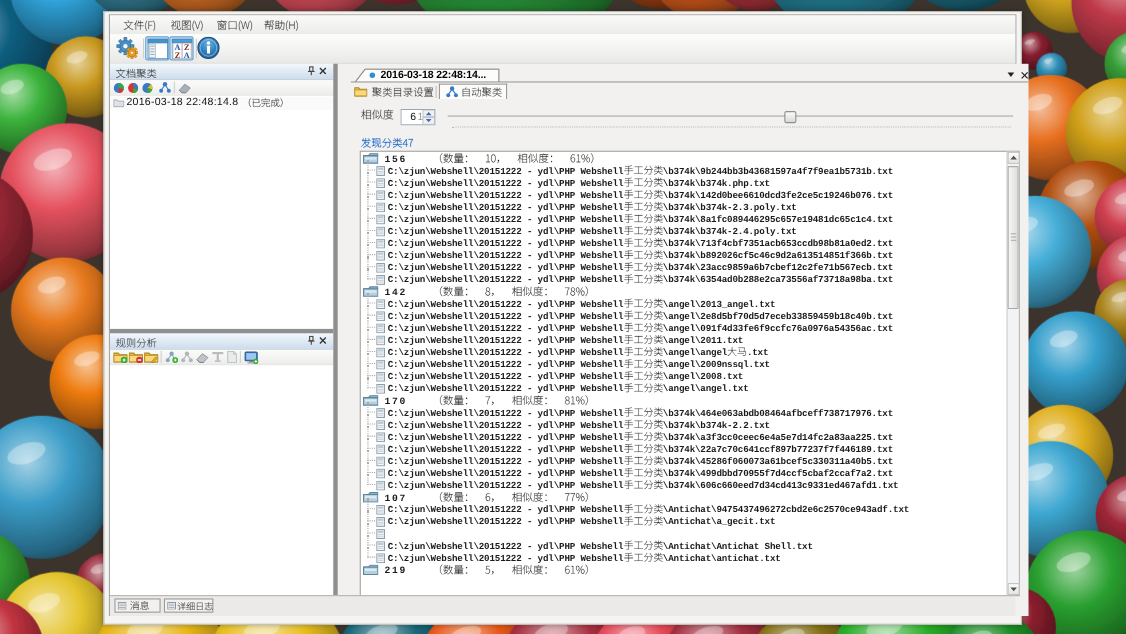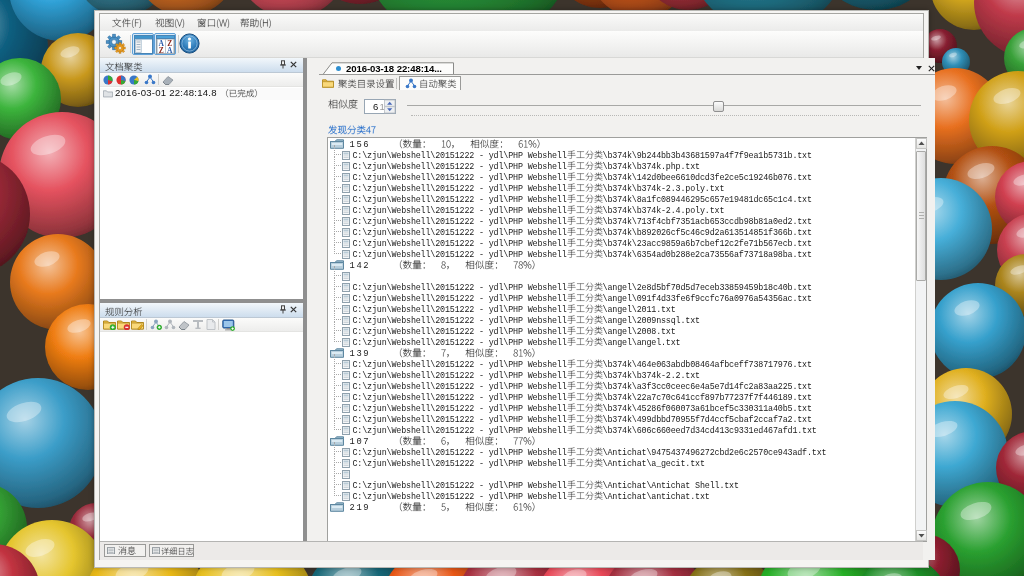--- a/index.html
+++ b/index.html
@@ -17,21 +17,21 @@
 #leftcol { position:absolute; left:0px; top:44px; width:203px; height:502px; background:#fff; }
 .ptitle { position:absolute; left:0; width:203px; height:15px; background:linear-gradient(#f2f7fb,#cddded); border-bottom:1px solid #bcc8d4; }
 .ptools { position:absolute; left:0; width:203px; height:14px; background:linear-gradient(#fbfbfa,#ededec); border-bottom:1px solid #e4e4e2; }
 #vsplit { position:absolute; left:203px; top:44px; width:4px; height:502px; background:#8f8f8f; }
 #hsplit { position:absolute; left:0px; top:285px; width:203px; height:4px; background:#8f8f8f; }
 #main { position:absolute; left:207px; top:44px; width:616px; height:502px; background:#f2f1ef;margin-left:12px; }
 #tabline { position:absolute; left:0; top:16px; width:616px; height:1px; background:#9a9a98; }
 #subtabs { position:absolute; left:0; top:18px; width:616px; height:13.5px; }
 .stab2 { position:absolute; left:80px; top:0px; width:62px; height:13.5px; background:#fcfcfb; border:1px solid #9a9a98; border-bottom:none; }
 #content { position:absolute; left:0; top:31.5px; width:616px; height:470px; }
-#listbox { position:absolute; left:7.5px; top:47px; width:600px; height:405px; background:#fff; border:1px solid #a0a09e; }
+#listbox { position:absolute; left:7.5px; top:47px; width:600px; height:405px; background:#fff; border:1px solid #a0a09e;font-weight:bold; }
 .row { position:relative; height:11px; white-space:nowrap; color:#1a1a1a; }
 .row .gi { position:absolute; left:2px; top:0.5px; }
 .row .gn { position:absolute; left:22px; top:1px; font-size:8.8px; letter-spacing:1.6px; font-family:"Liberation Mono",monospace; }
 .row .gx { position:absolute; left:65px; top:0.5px; }
 .row .di { position:absolute; left:14px; top:1px; }
 .row .pt { position:absolute; left:25px; top:0.5px; font-family:"Liberation Mono",monospace; font-size:8.4px; letter-spacing:-0.16px; }
 .tl { position:absolute; left:6.5px; top:-5px; width:7px; height:10.5px; border-left:1px dotted #a8a8a8; border-bottom:1px dotted #a8a8a8; }
 #vscroll { position:absolute; right:0px; top:0px; width:11px; height:403px; background:#f2f3f4; border-left:1px solid #d0d0ce; }
 #statusbar { position:absolute; left:0; top:527px; width:823px; height:19px; background:#eceae8; border-top:1px solid #b4b4b2; }
 .sbtab { position:absolute; top:1.5px; height:13px; border:1px solid #9a9a98; background:#f2f1ef; }
@@ -677,21 +677,21 @@
 <path d="M1 7 L3.5 9.5 L7 9.5" fill="none" stroke="#707880" stroke-width="0.7"></path>
               </svg>
             </span>
           </div>
 <div style="position:absolute;left:0;top:30px;width:203px;height:12px;background:#fafafa">
             <span style="position:absolute;left:3px;top:1px">
               <svg width="10" height="9" viewBox="0 0 13 11">
                 <path d="M0.5 2 L4.5 2 L5.8 3.5 L12.5 3.5 L12.5 10 L0.5 10 Z" fill="#dfe2e5" stroke="#9aa2aa"></path>
               </svg>
             </span>
-            <span style="position:absolute;left:15px;top:-1px;font-size:9.6px;font-family:'Liberation Sans';color:#111;letter-spacing:0.22px">2016-03-01 22:48:14.8</span>
+            <span style="position:absolute;left:15px;top:-1px;font-size:9.6px;font-family:'Liberation Sans';color:#111;letter-spacing:0.22px">2016-03-18 22:48:14.8</span>
             <span style="position:absolute;left:120px;top:1px">
               <svg class="cj" width="43.0" height="8.6" viewBox="0 0 5000 1000" preserveAspectRatio="none">
                 <use href="#done" fill="#111" stroke="#111" stroke-width="14" width="5000" height="1000"></use>
               </svg>
             </span>
           </div>
 <div class="ptitle" style="top:245px">
             <span style="position:absolute;left:5px;top:3.5px">
               <svg class="cj" width="37.6" height="9.4" viewBox="0 0 4000 1000" preserveAspectRatio="none">
                 <use href="#p_rule" fill="#222" stroke="#222" stroke-width="14" width="4000" height="1000"></use>
@@ -1023,20 +1023,23 @@
                   </span>
                 </div>
 <div class="row it">
                   <span class="tl"></span>
                   <svg class="di" width="8" height="9" viewBox="0 0 8 9">
                     <rect x="0.5" y="0.5" width="7" height="8" fill="#f4f6f8" stroke="#8fa0ac"></rect>
                     <rect x="1.5" y="1.5" width="5" height="2" fill="#b9cbd6"></rect>
                     <rect x="1.5" y="4.5" width="5" height="0.8" fill="#c3ccd2"></rect>
                     <rect x="1.5" y="6" width="5" height="0.8" fill="#c3ccd2"></rect>
                   </svg>
+                  <span class="pt">C:\zjun\Webshell\20151222 - ydl\PHP Webshell<svg class="cj" style="vertical-align:-1.2px" width="36.0" height="9.0" viewBox="0 0 4000 1000" preserveAspectRatio="none">
+                      <use href="#sgfl" fill="#1a1a1a" stroke="#1a1a1a" stroke-width="14" width="4000" height="1000"></use>
+                    </svg>\angel\2013_angel.txt</span>
                 </div>
 <div class="row it">
                   <span class="tl"></span>
                   <svg class="di" width="8" height="9" viewBox="0 0 8 9">
                     <rect x="0.5" y="0.5" width="7" height="8" fill="#f4f6f8" stroke="#8fa0ac"></rect>
                     <rect x="1.5" y="1.5" width="5" height="2" fill="#b9cbd6"></rect>
                     <rect x="1.5" y="4.5" width="5" height="0.8" fill="#c3ccd2"></rect>
                     <rect x="1.5" y="6" width="5" height="0.8" fill="#c3ccd2"></rect>
                   </svg>
                   <span class="pt">C:\zjun\Webshell\20151222 - ydl\PHP Webshell<svg class="cj" style="vertical-align:-1.2px" width="36.0" height="9.0" viewBox="0 0 4000 1000" preserveAspectRatio="none">
@@ -1059,20 +1062,34 @@
                   <span class="tl"></span>
                   <svg class="di" width="8" height="9" viewBox="0 0 8 9">
                     <rect x="0.5" y="0.5" width="7" height="8" fill="#f4f6f8" stroke="#8fa0ac"></rect>
                     <rect x="1.5" y="1.5" width="5" height="2" fill="#b9cbd6"></rect>
                     <rect x="1.5" y="4.5" width="5" height="0.8" fill="#c3ccd2"></rect>
                     <rect x="1.5" y="6" width="5" height="0.8" fill="#c3ccd2"></rect>
                   </svg>
                   <span class="pt">C:\zjun\Webshell\20151222 - ydl\PHP Webshell<svg class="cj" style="vertical-align:-1.2px" width="36.0" height="9.0" viewBox="0 0 4000 1000" preserveAspectRatio="none">
                       <use href="#sgfl" fill="#1a1a1a" stroke="#1a1a1a" stroke-width="14" width="4000" height="1000"></use>
                     </svg>\angel\2011.txt</span>
+                </div>
+<div class="row it">
+                  <span class="tl"></span>
+                  <svg class="di" width="8" height="9" viewBox="0 0 8 9">
+                    <rect x="0.5" y="0.5" width="7" height="8" fill="#f4f6f8" stroke="#8fa0ac"></rect>
+                    <rect x="1.5" y="1.5" width="5" height="2" fill="#b9cbd6"></rect>
+                    <rect x="1.5" y="4.5" width="5" height="0.8" fill="#c3ccd2"></rect>
+                    <rect x="1.5" y="6" width="5" height="0.8" fill="#c3ccd2"></rect>
+                  </svg>
+                  <span class="pt">C:\zjun\Webshell\20151222 - ydl\PHP Webshell<svg class="cj" style="vertical-align:-1.2px" width="36.0" height="9.0" viewBox="0 0 4000 1000" preserveAspectRatio="none">
+                      <use href="#sgfl" fill="#1a1a1a" stroke="#1a1a1a" stroke-width="14" width="4000" height="1000"></use>
+                    </svg>\angel\angel<svg class="cj" style="vertical-align:-1.2px" width="18.0" height="9.0" viewBox="0 0 2000 1000" preserveAspectRatio="none">
+                      <use href="#dama" fill="#1a1a1a" stroke="#1a1a1a" stroke-width="14" width="2000" height="1000"></use>
+                    </svg>.txt</span>
                 </div>
 <div class="row it">
                   <span class="tl"></span>
                   <svg class="di" width="8" height="9" viewBox="0 0 8 9">
                     <rect x="0.5" y="0.5" width="7" height="8" fill="#f4f6f8" stroke="#8fa0ac"></rect>
                     <rect x="1.5" y="1.5" width="5" height="2" fill="#b9cbd6"></rect>
                     <rect x="1.5" y="4.5" width="5" height="0.8" fill="#c3ccd2"></rect>
                     <rect x="1.5" y="6" width="5" height="0.8" fill="#c3ccd2"></rect>
                   </svg>
                   <span class="pt">C:\zjun\Webshell\20151222 - ydl\PHP Webshell<svg class="cj" style="vertical-align:-1.2px" width="36.0" height="9.0" viewBox="0 0 4000 1000" preserveAspectRatio="none">
@@ -1104,21 +1121,21 @@
                     </svg>\angel\angel.txt</span>
                 </div>
 <div class="row">
                   <span class="gi">
                     <svg class="fi" width="14" height="10" viewBox="0 0 14 10">
                       <path d="M0.5 2.5 L0.5 9.3 L13.5 9.3 L13.5 2.5 Z" fill="#b8cfdd" stroke="#5d87a0"></path>
                       <path d="M0.5 2.5 L5 2.5 L6.5 0.8 L13.5 0.8 L13.5 2.5 Z" fill="#9fbecf" stroke="#5d87a0"></path>
                       <rect x="1.8" y="4" width="10.4" height="2" fill="#dcebf3"></rect>
                     </svg>
                   </span>
-                  <span class="gn">139</span>
+                  <span class="gn">170</span>
                   <span class="gx">
                     <svg class="cj" width="148.3" height="9.6" viewBox="0 0 15443 1000" preserveAspectRatio="none">
                       <use href="#g3" fill="#1a1a1a" stroke="#1a1a1a" stroke-width="14" width="15443" height="1000"></use>
                     </svg>
                   </span>
                 </div>
 <div class="row it">
                   <span class="tl"></span>
                   <svg class="di" width="8" height="9" viewBox="0 0 8 9">
                     <rect x="0.5" y="0.5" width="7" height="8" fill="#f4f6f8" stroke="#8fa0ac"></rect>

